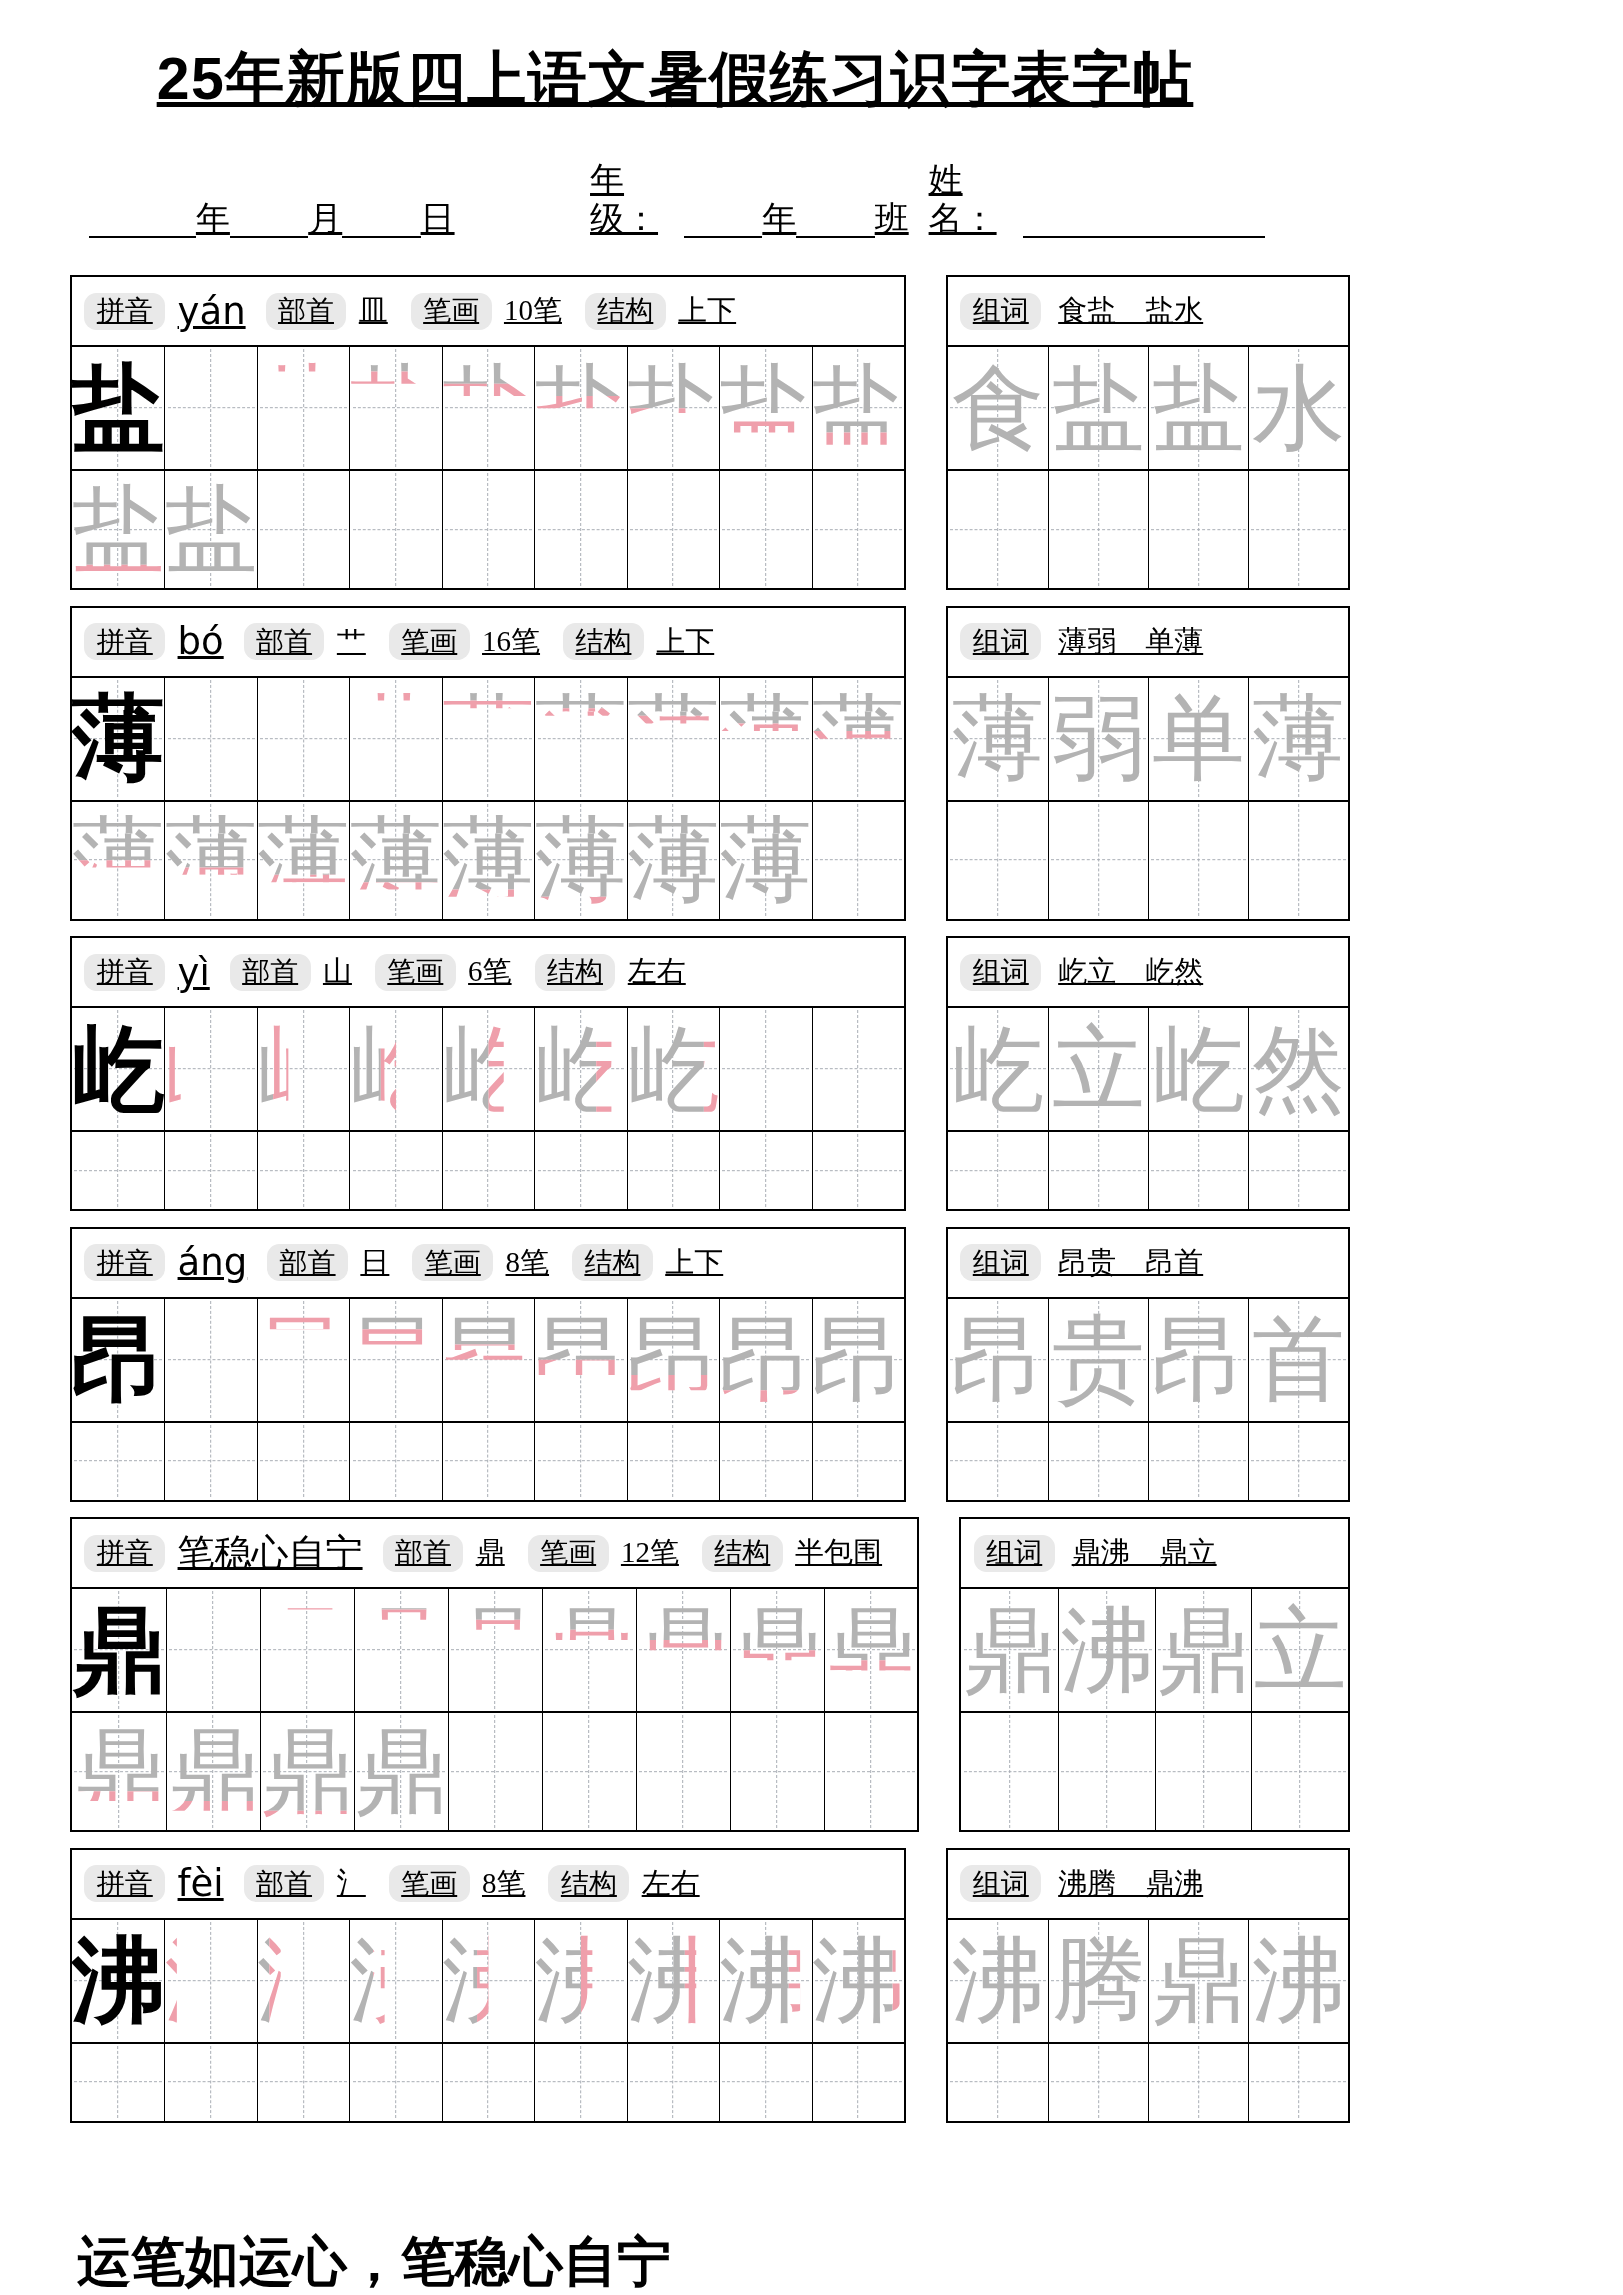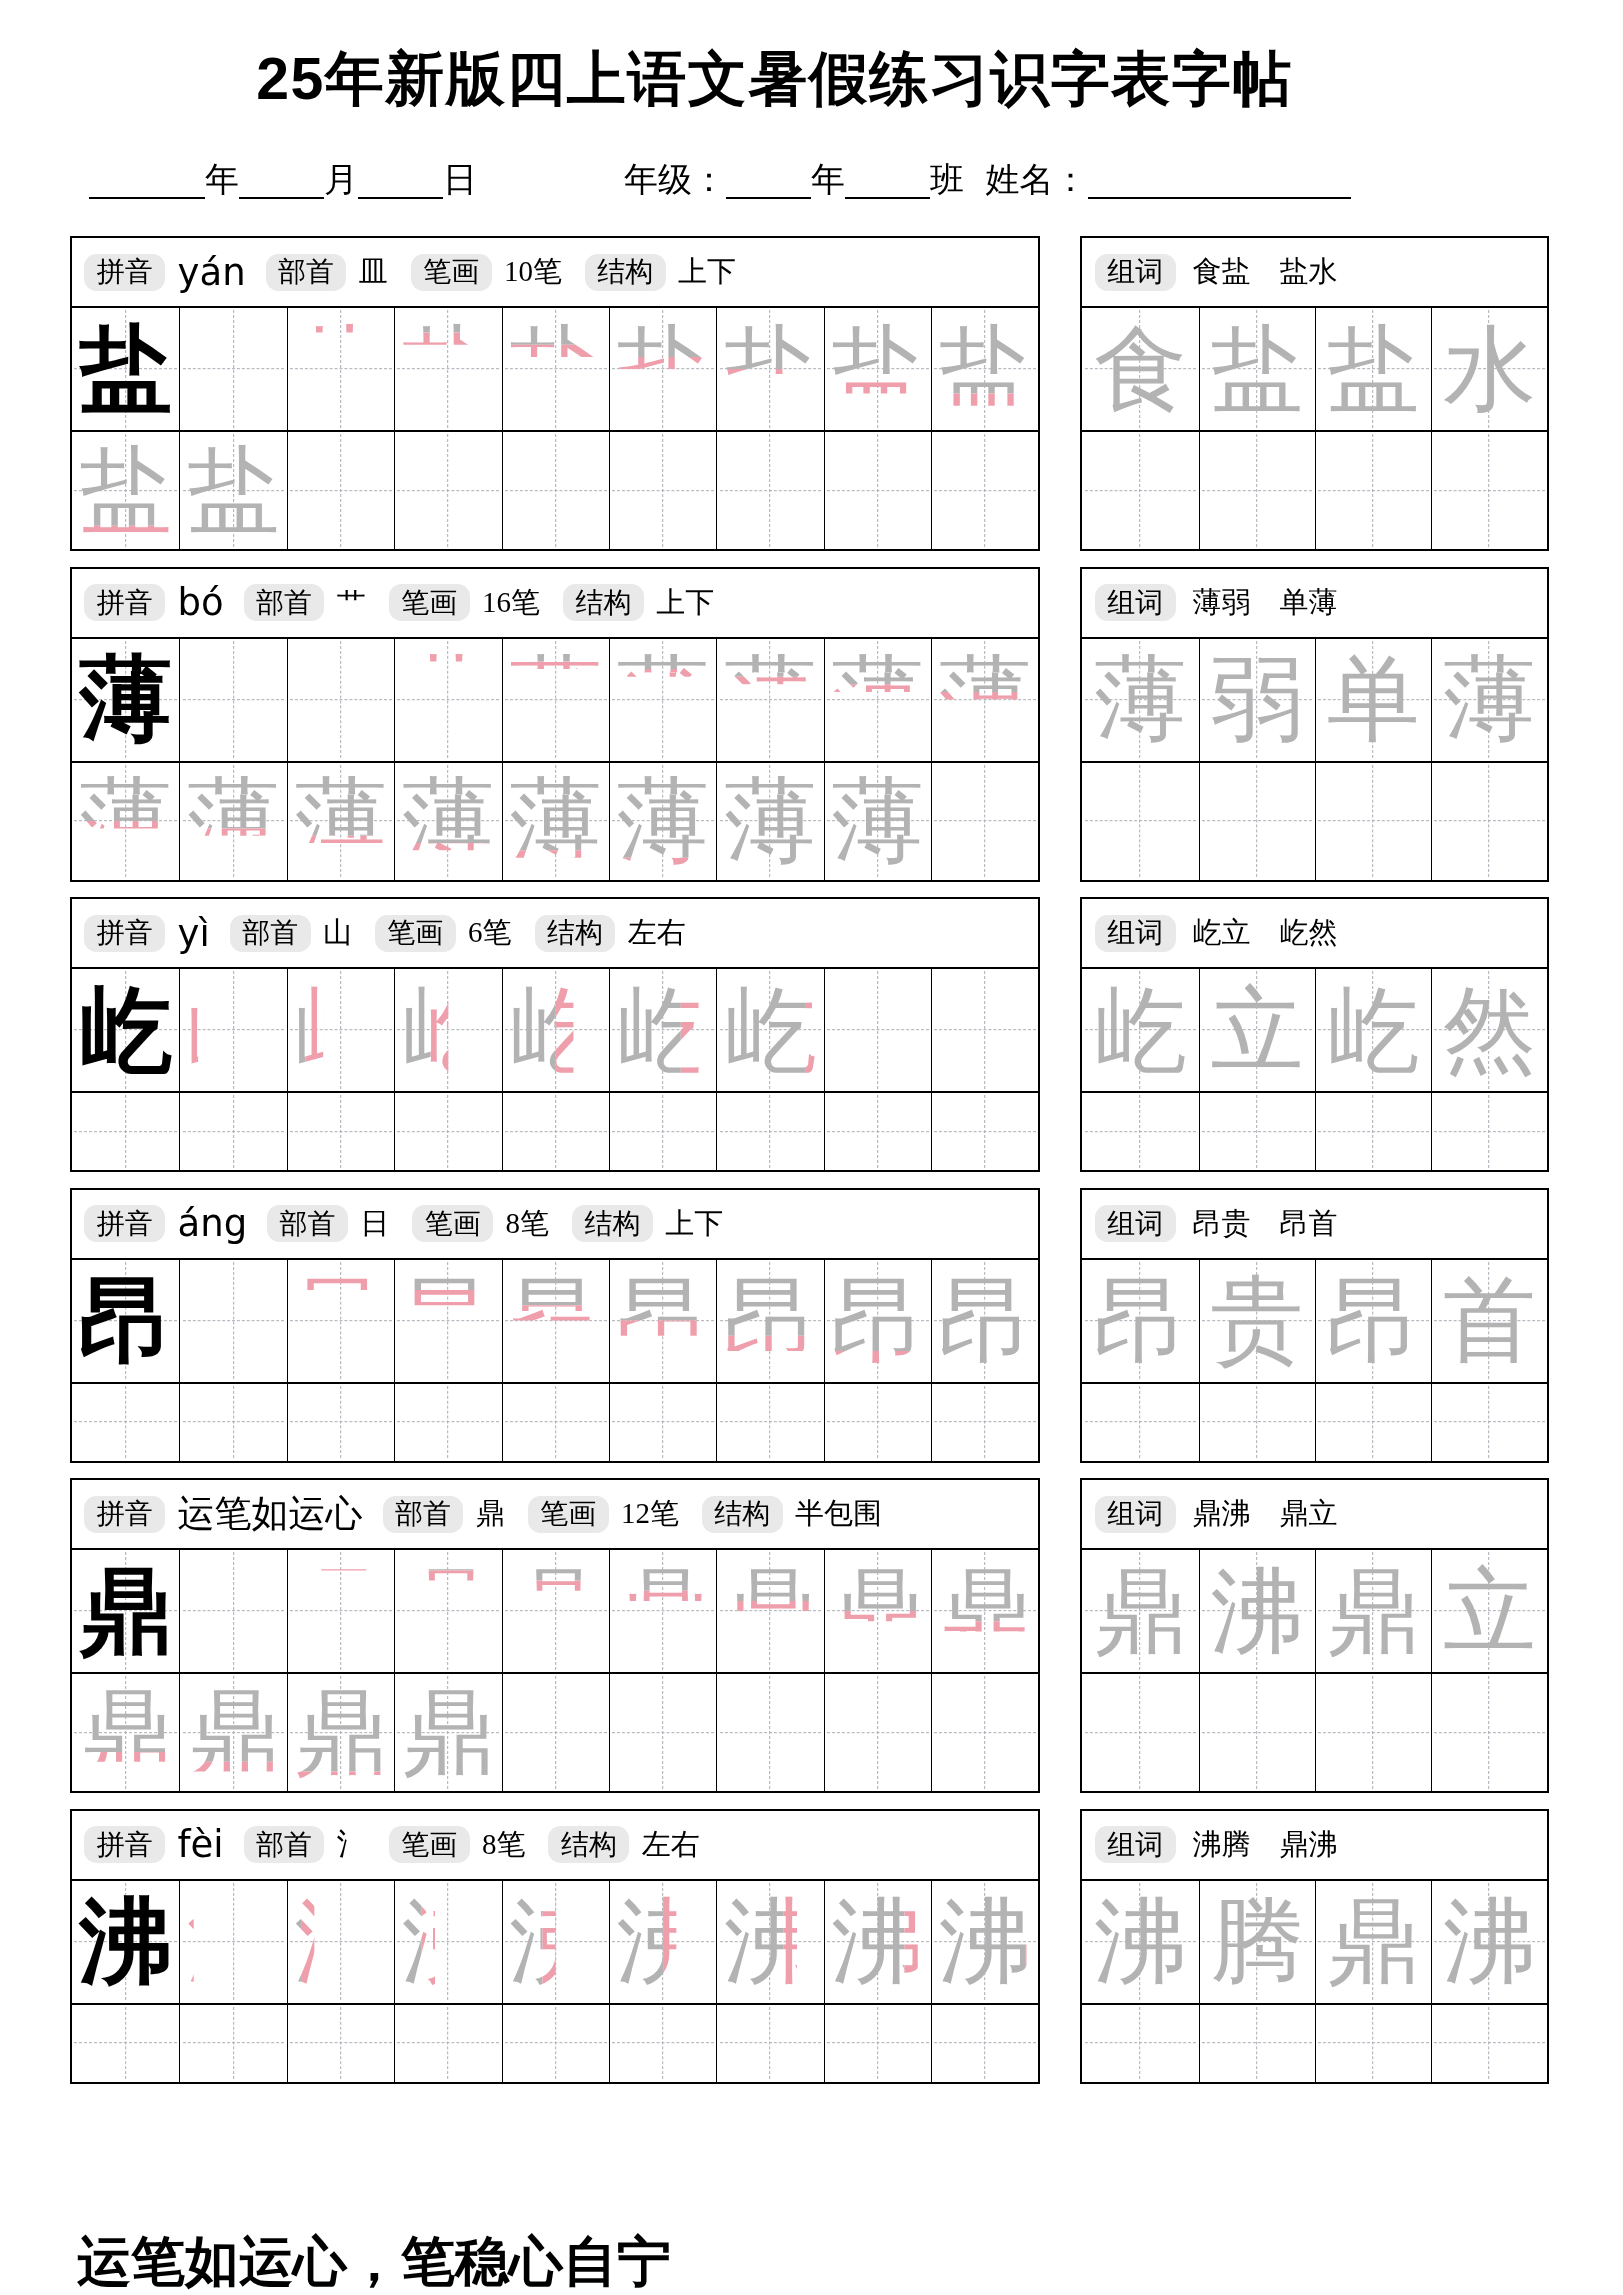--- a/index.html
+++ b/index.html
@@ -1,17 +1,17 @@
 <!DOCTYPE html>
 <html style="font-size:12.4px"><head>
 <meta charset="utf-8">
 <style>
   html,body{margin:0;padding:0;background:#ffffff;}
-  .page{position:relative;width:1549px;height:2295px;background:#fff;overflow:hidden;
-        font-family:"Liberation Serif",serif;color:#000;}
+  .page{position:relative;width:1350px;height:2295px;background:#fff;overflow:hidden;
+        font-family:"Liberation Serif",serif;color:#000;text-decoration:underline;}
 
   
   .title{margin:40px 0 0 0;text-align:center;font-family:"Liberation Sans",sans-serif;
          font-weight:bold;font-size:59px;letter-spacing:1.5px;}
   .info-line{display:flex;align-items:flex-end;margin:40px 85px 0 89px;font-size:34px;line-height:1.15;}
   .blank{display:inline-block;border-bottom:2.3px solid #000;height:31px;}
   .w150{width:116px}.w110{width:85px}.w340{width:263px}
   .sp170{display:inline-block;width:147px}
   .sp60{display:inline-block;width:21.6px}
 
@@ -457,21 +457,21 @@
             <div class="cell"></div>
             <div class="cell"></div>
             <div class="cell"></div>
           </div>
         </div>
       </div>
       <div class="block-row">
         <div class="cblock left">
           <div class="bhead">
             <span class="pill">拼音</span>
-            <span class="pinyin">运笔如运心</span>
+            <span class="pinyin">笔稳心自宁</span>
             <span class="pill">部首</span>
             <span class="hval">鼎</span>
             <span class="pill">笔画</span>
             <span class="hval">12笔</span>
             <span class="pill">结构</span>
             <span class="hval">半包围</span>
           </div>
           <div class="grid g9 r1">
             <div class="cell">
               <span class="glyph mainchar">鼎</span>

